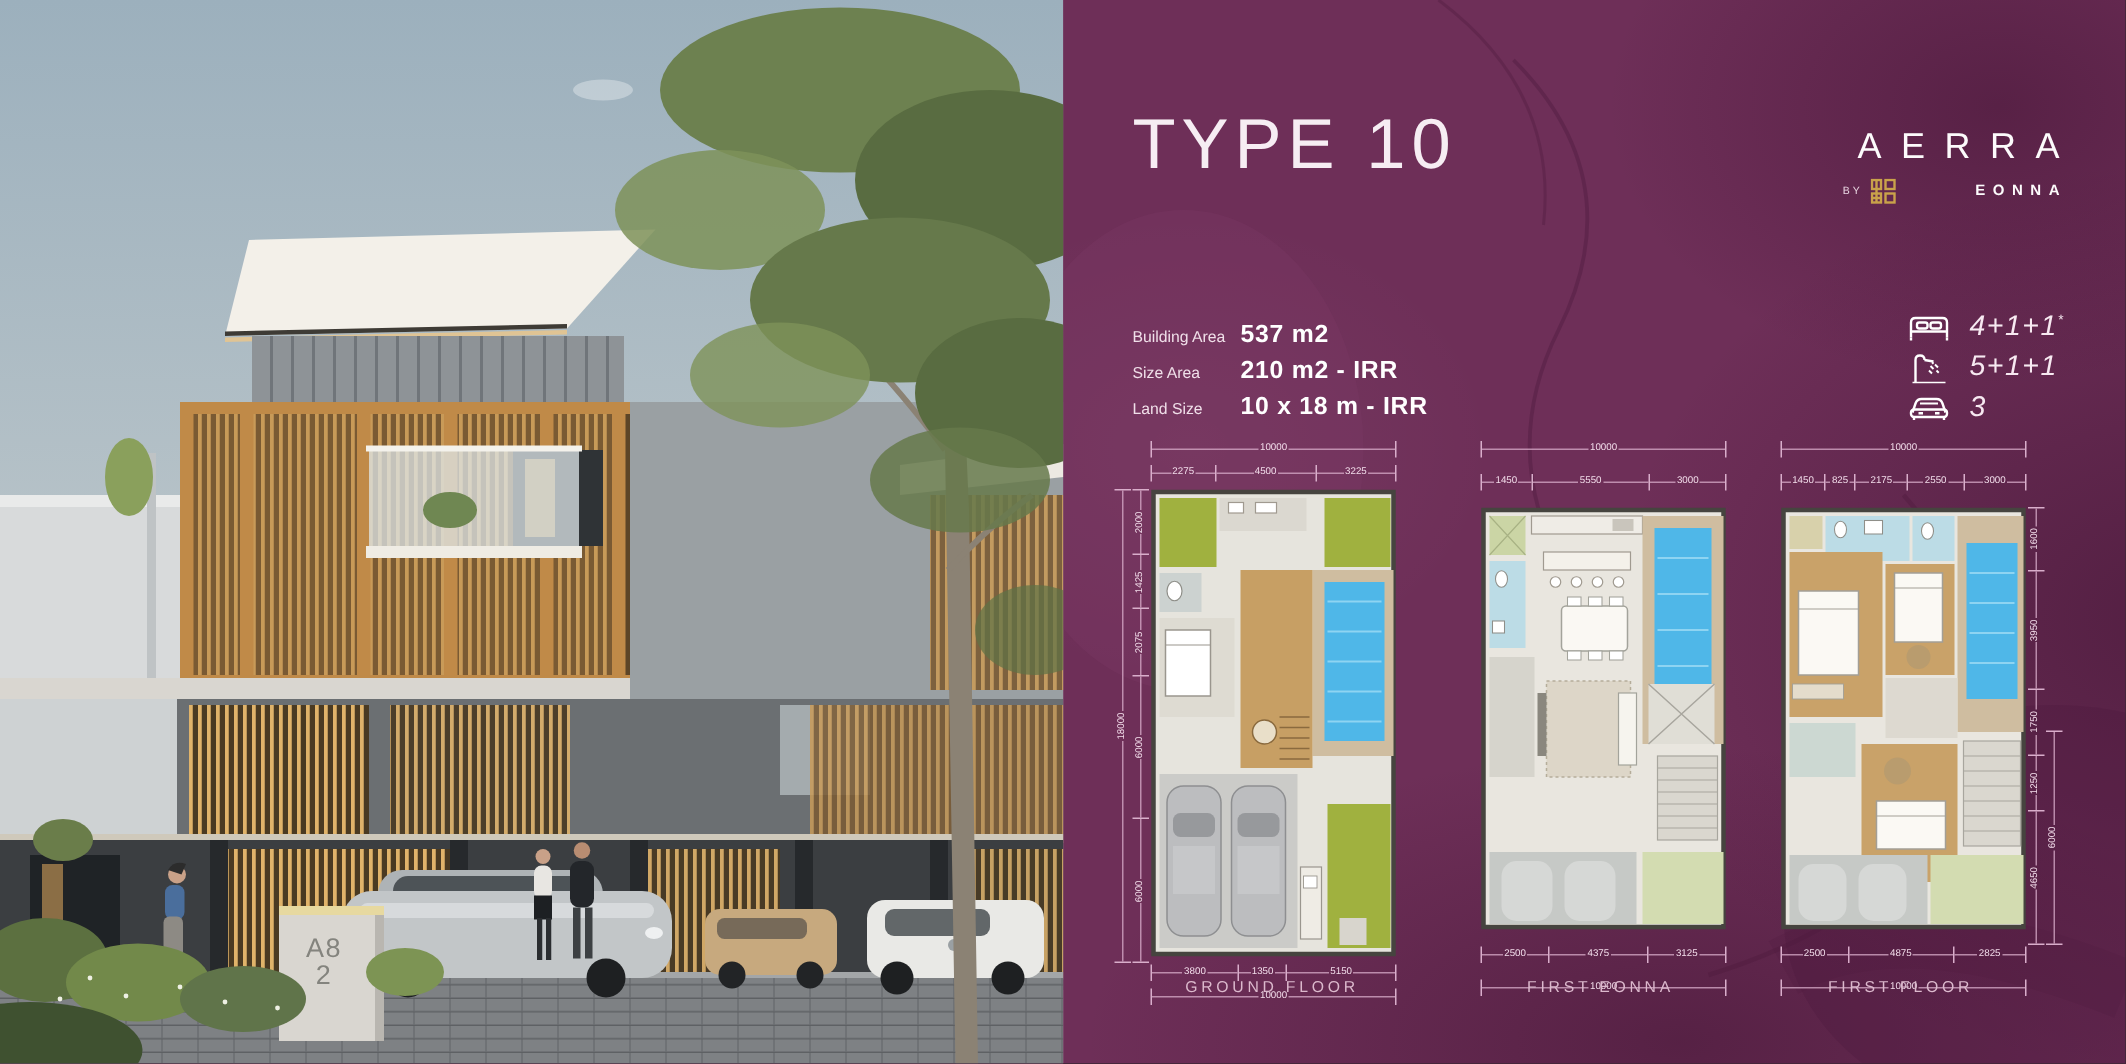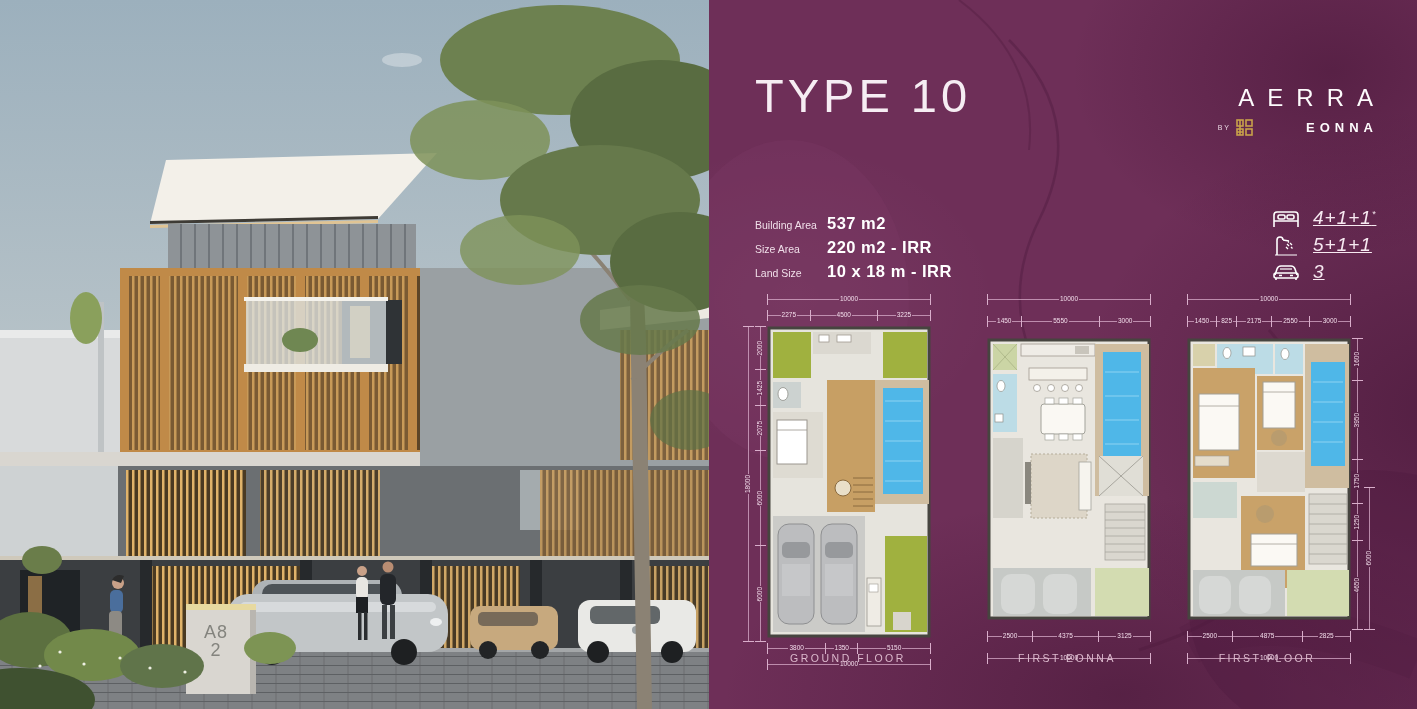--- a/index.html
+++ b/index.html
@@ -27,31 +27,31 @@
       #6e2f58;}
   .panel .swirls{position:absolute;inset:0;pointer-events:none;}
 
   .panel-title{position:absolute;left:46px;top:68px;font-size:47px;font-weight:300;
     letter-spacing:4px;color:#f6edf3;}
 
   .brand{position:absolute;right:44px;top:84px;text-align:right;}
   .brand-name{font-size:24px;font-weight:400;letter-spacing:13px;color:#fdfbfc;margin-right:-13px;}
   .brand-sub{margin-top:7px;display:flex;align-items:center;justify-content:flex-end;gap:5px;}
   .brand-by{font-size:7px;letter-spacing:2px;color:#e9d6e2;}
-  .brand-partner{font-size:13px;font-weight:700;letter-spacing:5px;color:#fdfbfc;margin-right:-5px;margin-left:48px;}
+  .brand-partner{font-size:10px;font-weight:700;letter-spacing:5px;color:#fdfbfc;margin-right:-5px;margin-left:48px;}
 
   .specs{position:absolute;left:46px;top:214px;}
   .spec-row{display:flex;align-items:baseline;margin-bottom:5px;}
   .spec-label{width:72px;font-size:10.5px;color:#f0dfe9;}
   .spec-value{font-size:16.5px;font-weight:700;color:#ffffff;letter-spacing:.5px;}
 
   .amenities{position:absolute;left:562px;top:204px;}
   .am-row{display:flex;align-items:center;gap:12px;height:27px;}
   .am-icon{width:30px;display:flex;justify-content:center;}
-  .am-val{font-size:19px;font-style:italic;color:#f7e9f1;letter-spacing:1px;text-decoration:underline;}
+  .am-val{font-size:19px;font-style:italic;color:#f7e9f1;letter-spacing:1px;}
   .am-val sup{font-size:9px;}
 
   
   .floor-fig{position:absolute;top:294px;height:380px;display:grid;
     grid-template-columns:auto auto auto auto auto;
     grid-template-rows:auto auto auto auto auto;gap:1px;}
   .fig-ground{left:743px;}
   .fig-first{left:985px;}
   .fig-second{left:1185px;}
   .d-ttotal{grid-area:1/3/2/4;}
@@ -299,21 +299,21 @@
       </div>
     </div>
 
     <div class="specs">
       <div class="spec-row">
         <span class="spec-label">Building Area</span>
         <span class="spec-value">537 m2</span>
       </div>
       <div class="spec-row">
         <span class="spec-label">Size Area</span>
-        <span class="spec-value">220 m2 - IRR</span>
+        <span class="spec-value">210 m2 - IRR</span>
       </div>
       <div class="spec-row">
         <span class="spec-label">Land Size</span>
         <span class="spec-value">10 x 18 m - IRR</span>
       </div>
     </div>
 
     <div class="amenities">
       <div class="am-row">
         <span class="am-icon">

